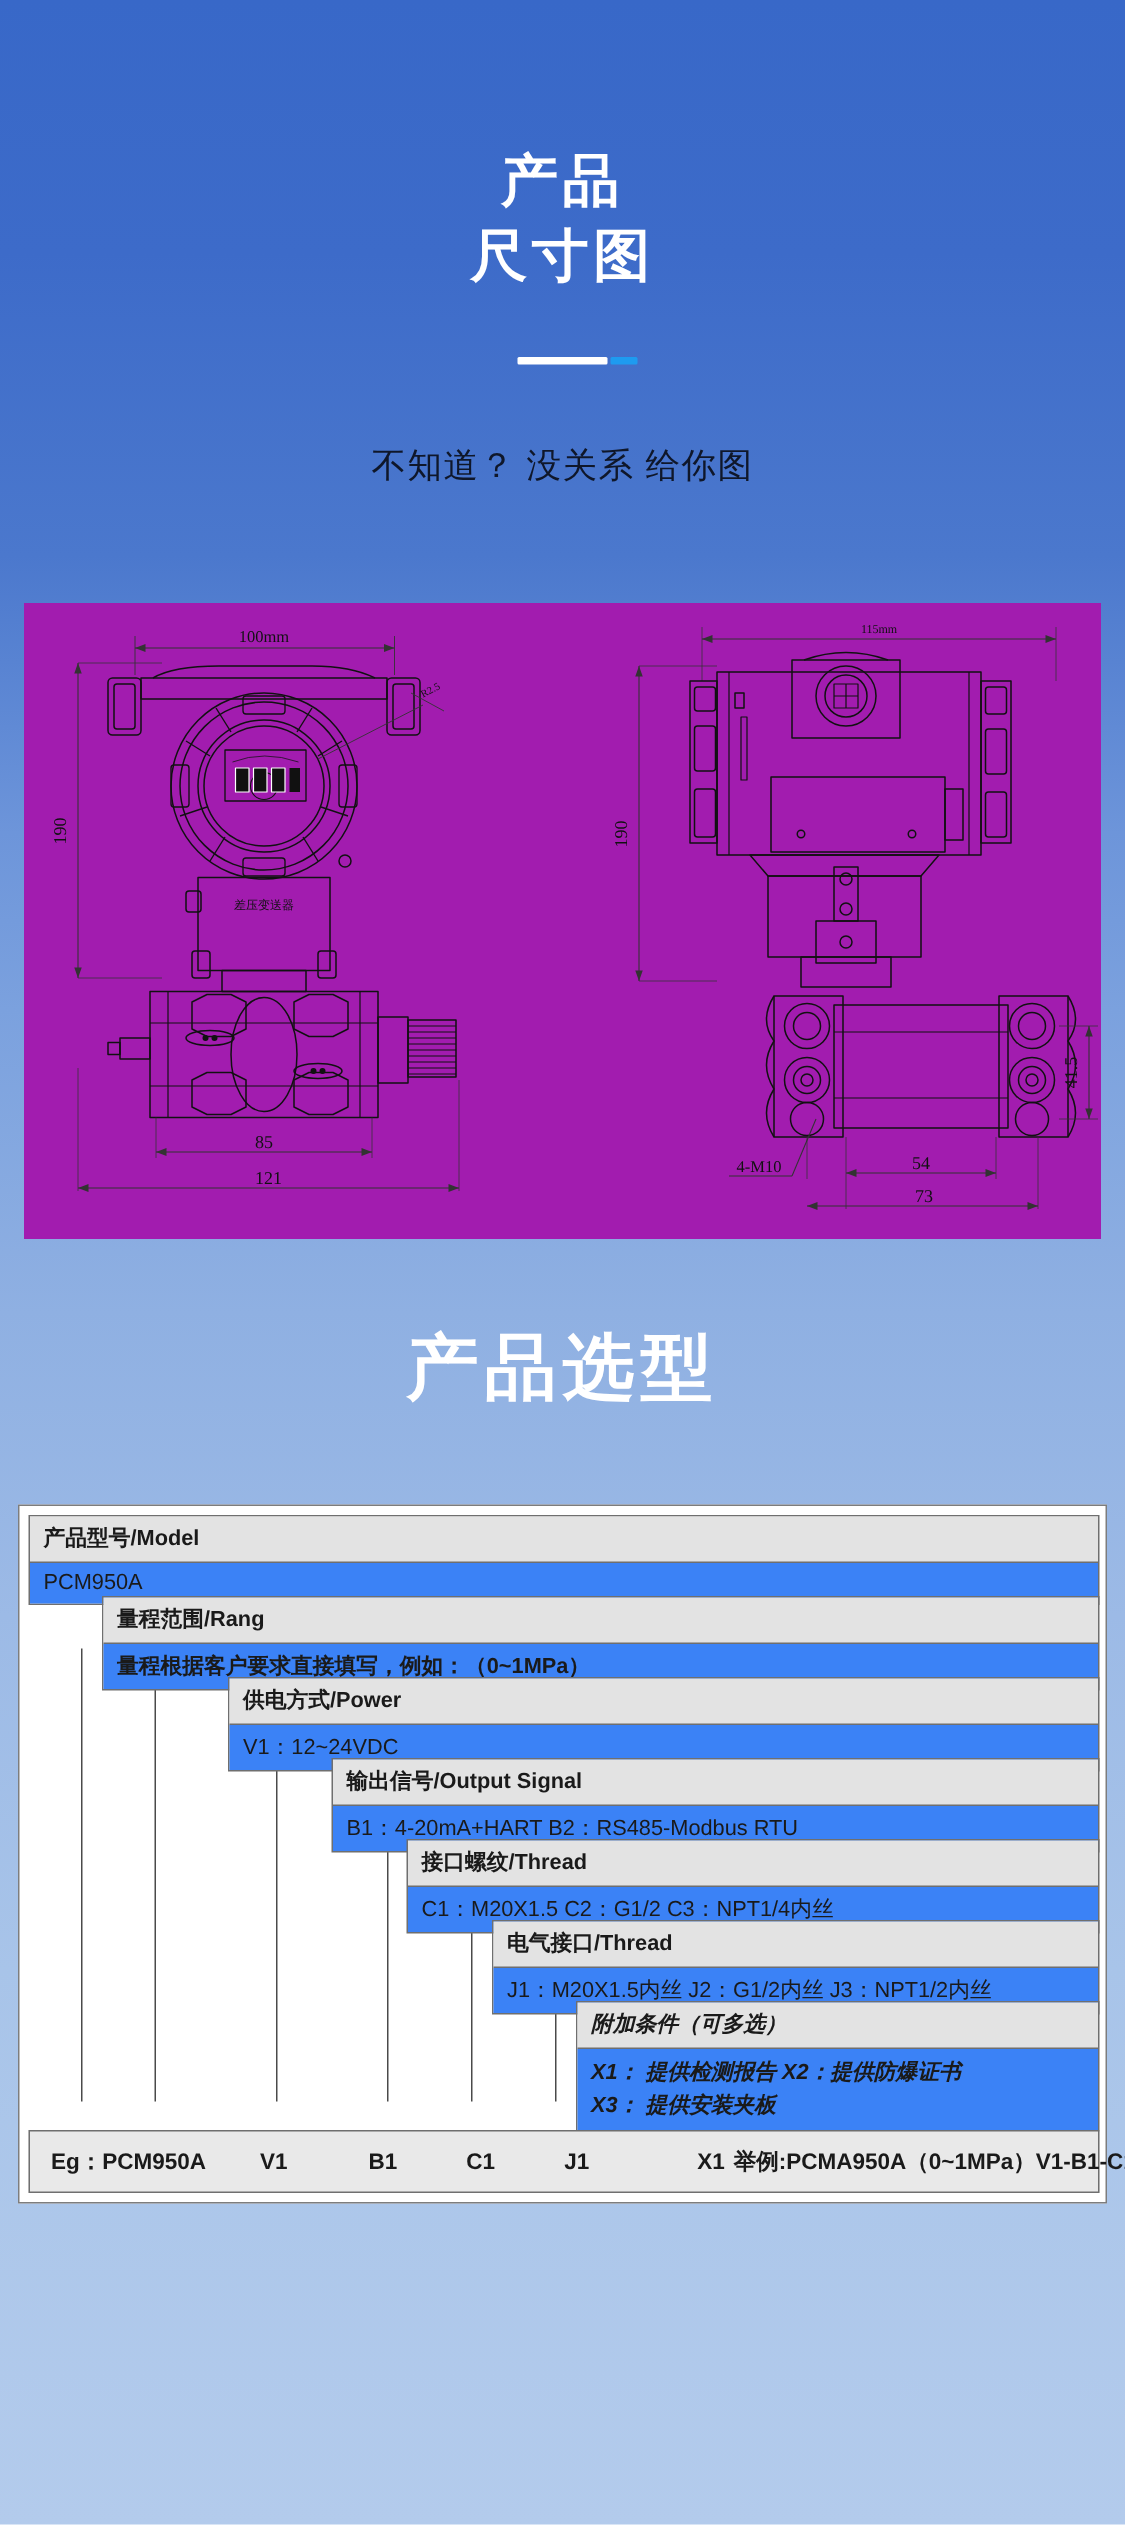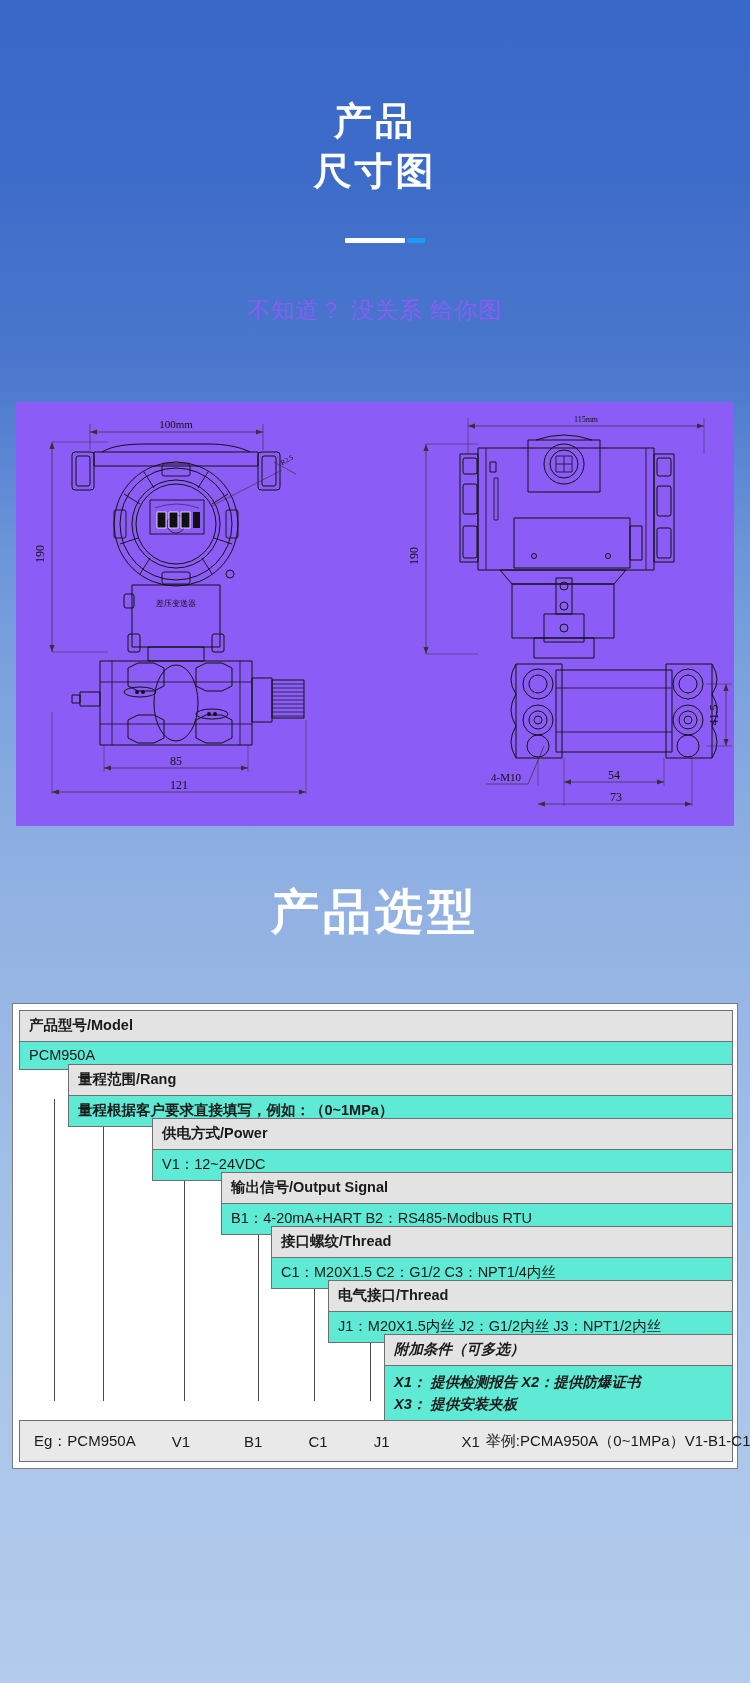--- a/index.html
+++ b/index.html
@@ -11,56 +11,56 @@
       #3868c8 0%, #3d6bc9 10%, #4b78cd 22%, #6d95da 33%,
       #7ba1de 40%, #8fb0e2 52%, #9cbae6 64%, #a8c4e9 78%, #b3cbec 100%);
   }
 
   
   .hero { padding-top:96px; text-align:center; color:#fff; }
   .hero h1 { font-size:38px; font-weight:700; line-height:1.32; letter-spacing:3px; }
   .hero h1 .l2 { display:block; }
   .rule { width:60px; height:5px; margin:42px auto 0; background:#fff; position:relative; border-radius:1px; }
   .rule:after { content:""; position:absolute; right:-20px; top:0; width:18px; height:5px; background:#1e9bf0; border-radius:1px; }
-  .hero .sub { margin-top:52px; font-size:23px; letter-spacing:1px; color:#8b5cf6; }
+  .hero .sub { margin-top:52px; font-size:23px; letter-spacing:1px; color:#0f172a; }
 
   
   .draw-card {
     position:absolute; left:16px; top:402px; width:718px; height:424px;
-    background:#8b5cf6; overflow:hidden;
+    background:#a21caf; overflow:hidden;
   }
   .draw-card svg { display:block; }
 
   
   .sec-title {
     position:absolute; top:880px; left:0; width:750px;
     text-align:center; color:#fff; font-size:48px; font-weight:700; letter-spacing:4px;
   }
 
   
   .sel-wrap {
     position:absolute; left:12px; top:1003px; width:726px; height:466px;
     background:#fff; border:1px solid #7d7d7d;padding-left:12px;
   }
   .row { position:absolute; border:1px solid #6f6f6f; }
   .row .hd {
     background:#e3e3e3; font-weight:700; font-size:14.5px; color:#1a1a1a;
     padding:5px 9px 6px; border-bottom:1px solid #6f6f6f; white-space:nowrap;
   }
   .row .bd {
-    background:#5eead4; font-size:14.5px; color:#1a1a1a; padding:5px 9px 6px; white-space:nowrap;
+    background:#3b82f6; font-size:14.5px; color:#1a1a1a; padding:5px 9px 6px; white-space:nowrap;
   }
   .row .bd.b { font-weight:700; }
   .row .bd.two { padding-bottom:4px; }
   .row .bd .ln { display:block; line-height:1.55; }
   .vline { position:absolute; width:1px; background:#4a4a4a; }
   .footer {
     position:absolute; left:6px; bottom:6px; width:714px; height:42px;
     border:1px solid #6f6f6f; background:#e9e9e9;
-    display:flex; align-items:center; font-size:15px; font-weight:400; color:#1a1a1a;
+    display:flex; align-items:center; font-size:15px; font-weight:700; color:#1a1a1a;
   }
   .footer .cell { white-space:nowrap; }
 </style>
 </head>
 <body>
 
 <div class="hero">
   <h1>
     <span>产品</span>
     <span class="l2">尺寸图</span>

